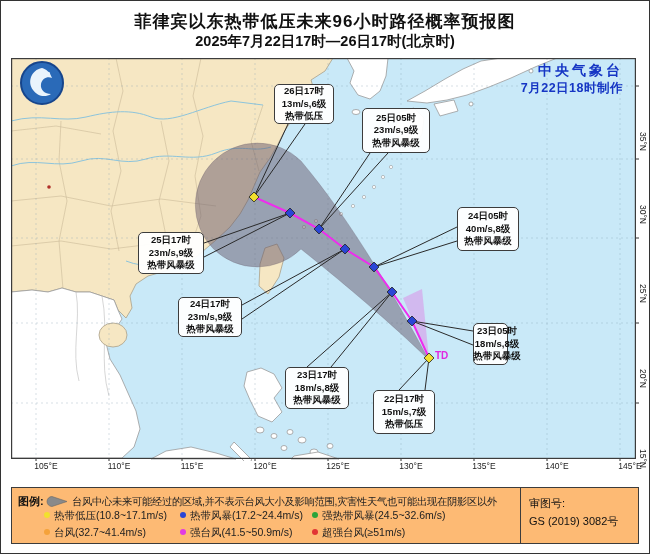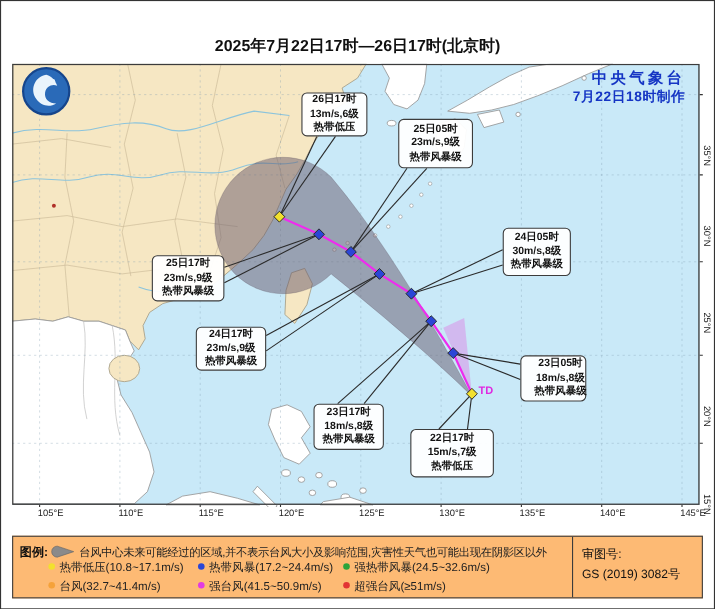--- a/index.html
+++ b/index.html
@@ -33,20 +33,21 @@
   .lg-rev2{position:absolute;left:517px;top:26px;font-size:11px;color:#111}
   .watermark{position:absolute;left:212px;top:523px;display:flex;align-items:center;gap:5px;
          color:#b9b9bd;font-weight:bold;font-size:15px;z-index:8}
   .wm-circle{width:15px;height:15px;border:2.5px solid #c3c3c7;border-radius:50%;box-sizing:border-box}
 </style>
 </head>
 <body>
 
 <div id="fig">
 
+  <div class="title">菲律宾以东热带低压未来96小时路径概率预报图</div>
   <div class="subtitle">2025年7月22日17时—26日17时(北京时)</div>
 
   <svg id="msvg" width="628" height="403" viewBox="10 57 628 403">
     <rect x="10" y="57" width="625" height="401" fill="#c9e9f8"></rect>
     <g id="land" stroke="#a9a089" stroke-width="0.8" stroke-linejoin="round">
 
       <path fill="#f6e7c3" d="M10,57 L332,57 L324,70 L310,79 L314,92 L298,101 L292,117 L283,131 L277,143 L269,157 L259,171 L253,185 L247,199 L239,213 L229,226 L215,239 L201,251 L189,261 L175,267 L161,271 L147,275 L135,283 L129,295 L131,307 L125,317 L117,309 L113,299 L101,295 L89,291 L75,291 L61,287 L47,291 L31,289 L10,291 Z"></path>
 
       <g stroke="#c6b694" stroke-width="0.6" fill="none" opacity="0.9">
         <path d="M115,57 L122,90 L112,130 L120,170 L110,210 L118,250"></path>
@@ -216,38 +217,38 @@
       <div class="lonlab" style="left: 337px;">125°E</div>
       <div class="lonlab" style="left: 410px;">130°E</div>
       <div class="lonlab" style="left: 483px;">135°E</div>
       <div class="lonlab" style="left: 556px;">140°E</div>
       <div class="lonlab" style="left: 629px;">145°E</div>
       <div class="latlab" style="top: 131px;">35°N</div>
       <div class="latlab" style="top: 204px;">30°N</div>
       <div class="latlab" style="top: 283px;">25°N</div>
       <div class="latlab" style="top: 368px;">20°N</div>
       <div class="latlab" style="top: 448px;">15°N</div>
-      <div class="callout" style="left: 372px; top: 389px; width: 76px; height: 44px;">
+      <div class="callout" style="left: 372px; top: 389px; width: 62px; height: 44px;">
         <span>22日17时</span>
         <span>15m/s,7级</span>
         <span>热带低压</span>
       </div>
-      <div class="callout" style="left: 472px; top: 322px; width: 60px; height: 42px; padding-left: 13px;">
+      <div class="callout" style="left: 472px; top: 322px; width: 35px; height: 42px; padding-left: 13px;">
         <span>23日05时</span>
         <span>18m/s,8级</span>
         <span>热带风暴级</span>
       </div>
       <div class="callout" style="left: 284px; top: 366px; width: 64px; height: 42px;">
         <span>23日17时</span>
         <span>18m/s,8级</span>
         <span>热带风暴级</span>
       </div>
       <div class="callout" style="left: 456px; top: 206px; width: 62px; height: 44px;">
         <span>24日05时</span>
-        <span>30m/s,8级</span>
+        <span>40m/s,8级</span>
         <span>热带风暴级</span>
       </div>
       <div class="callout" style="left: 177px; top: 296px; width: 64px; height: 40px;">
         <span>24日17时</span>
         <span>23m/s,9级</span>
         <span>热带风暴级</span>
       </div>
       <div class="callout" style="left: 361px; top: 107px; width: 68px; height: 45px;">
         <span>25日05时</span>
         <span>23m/s,9级</span>

